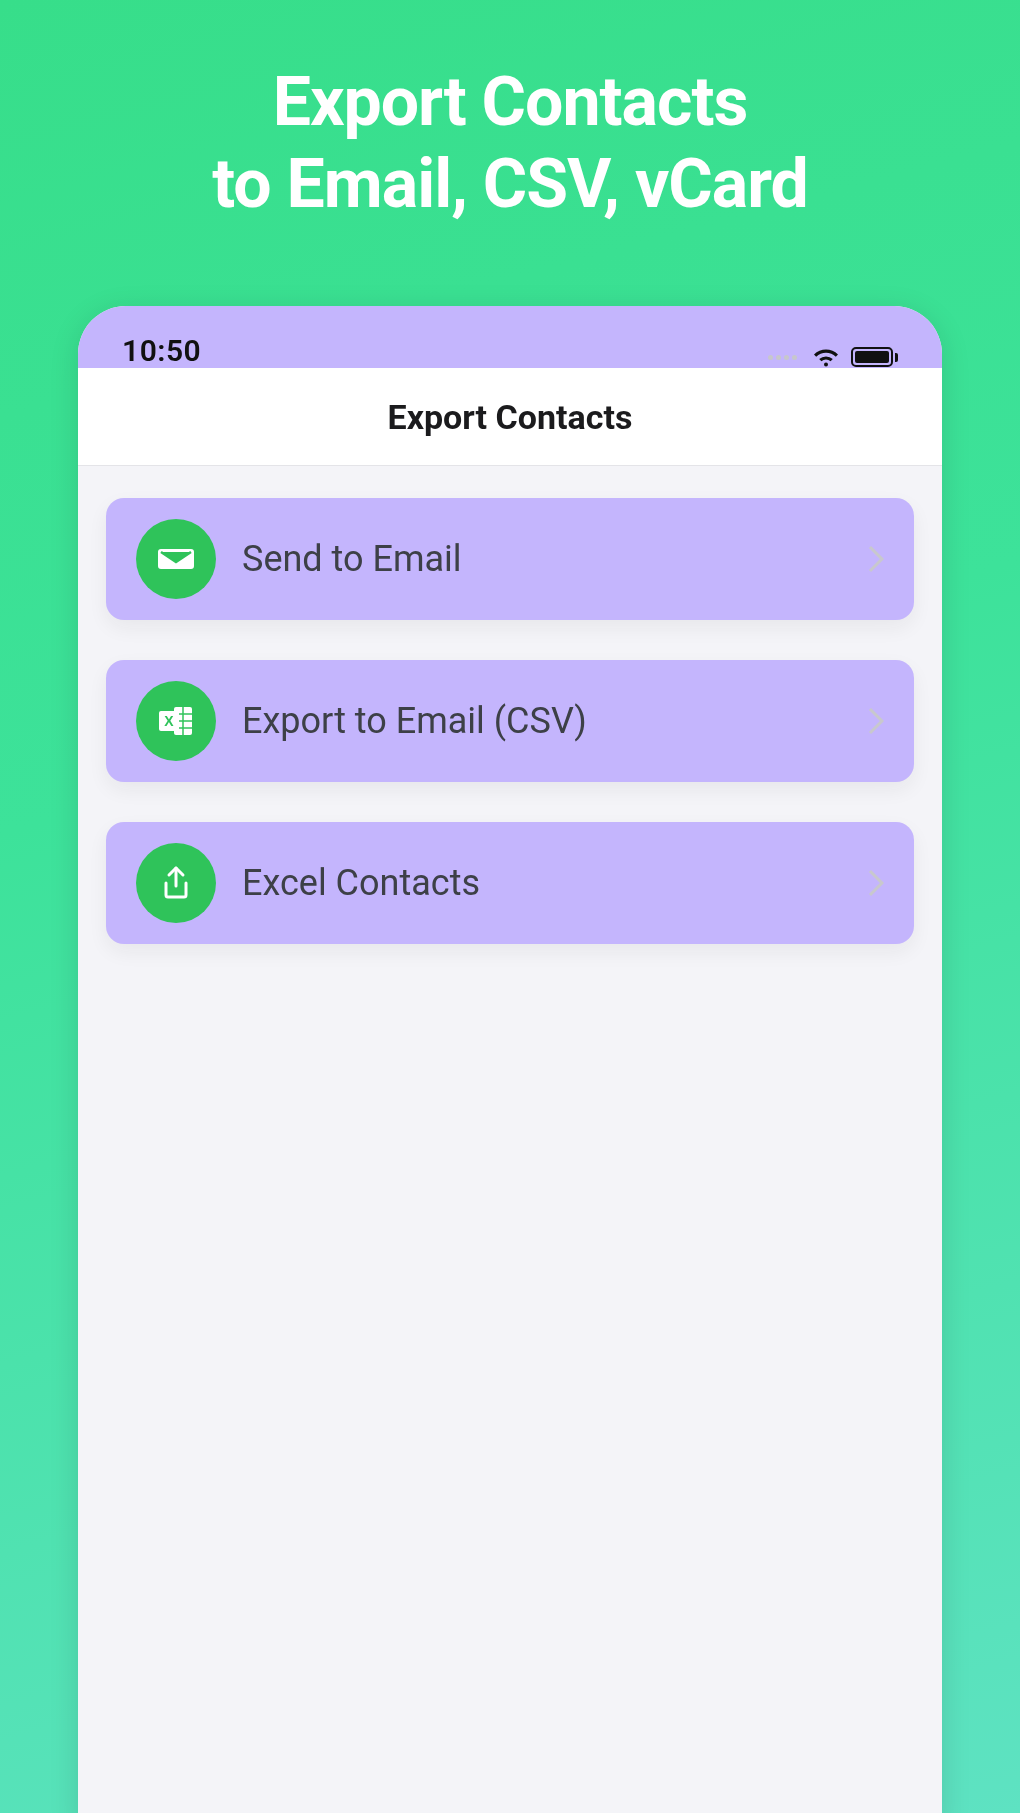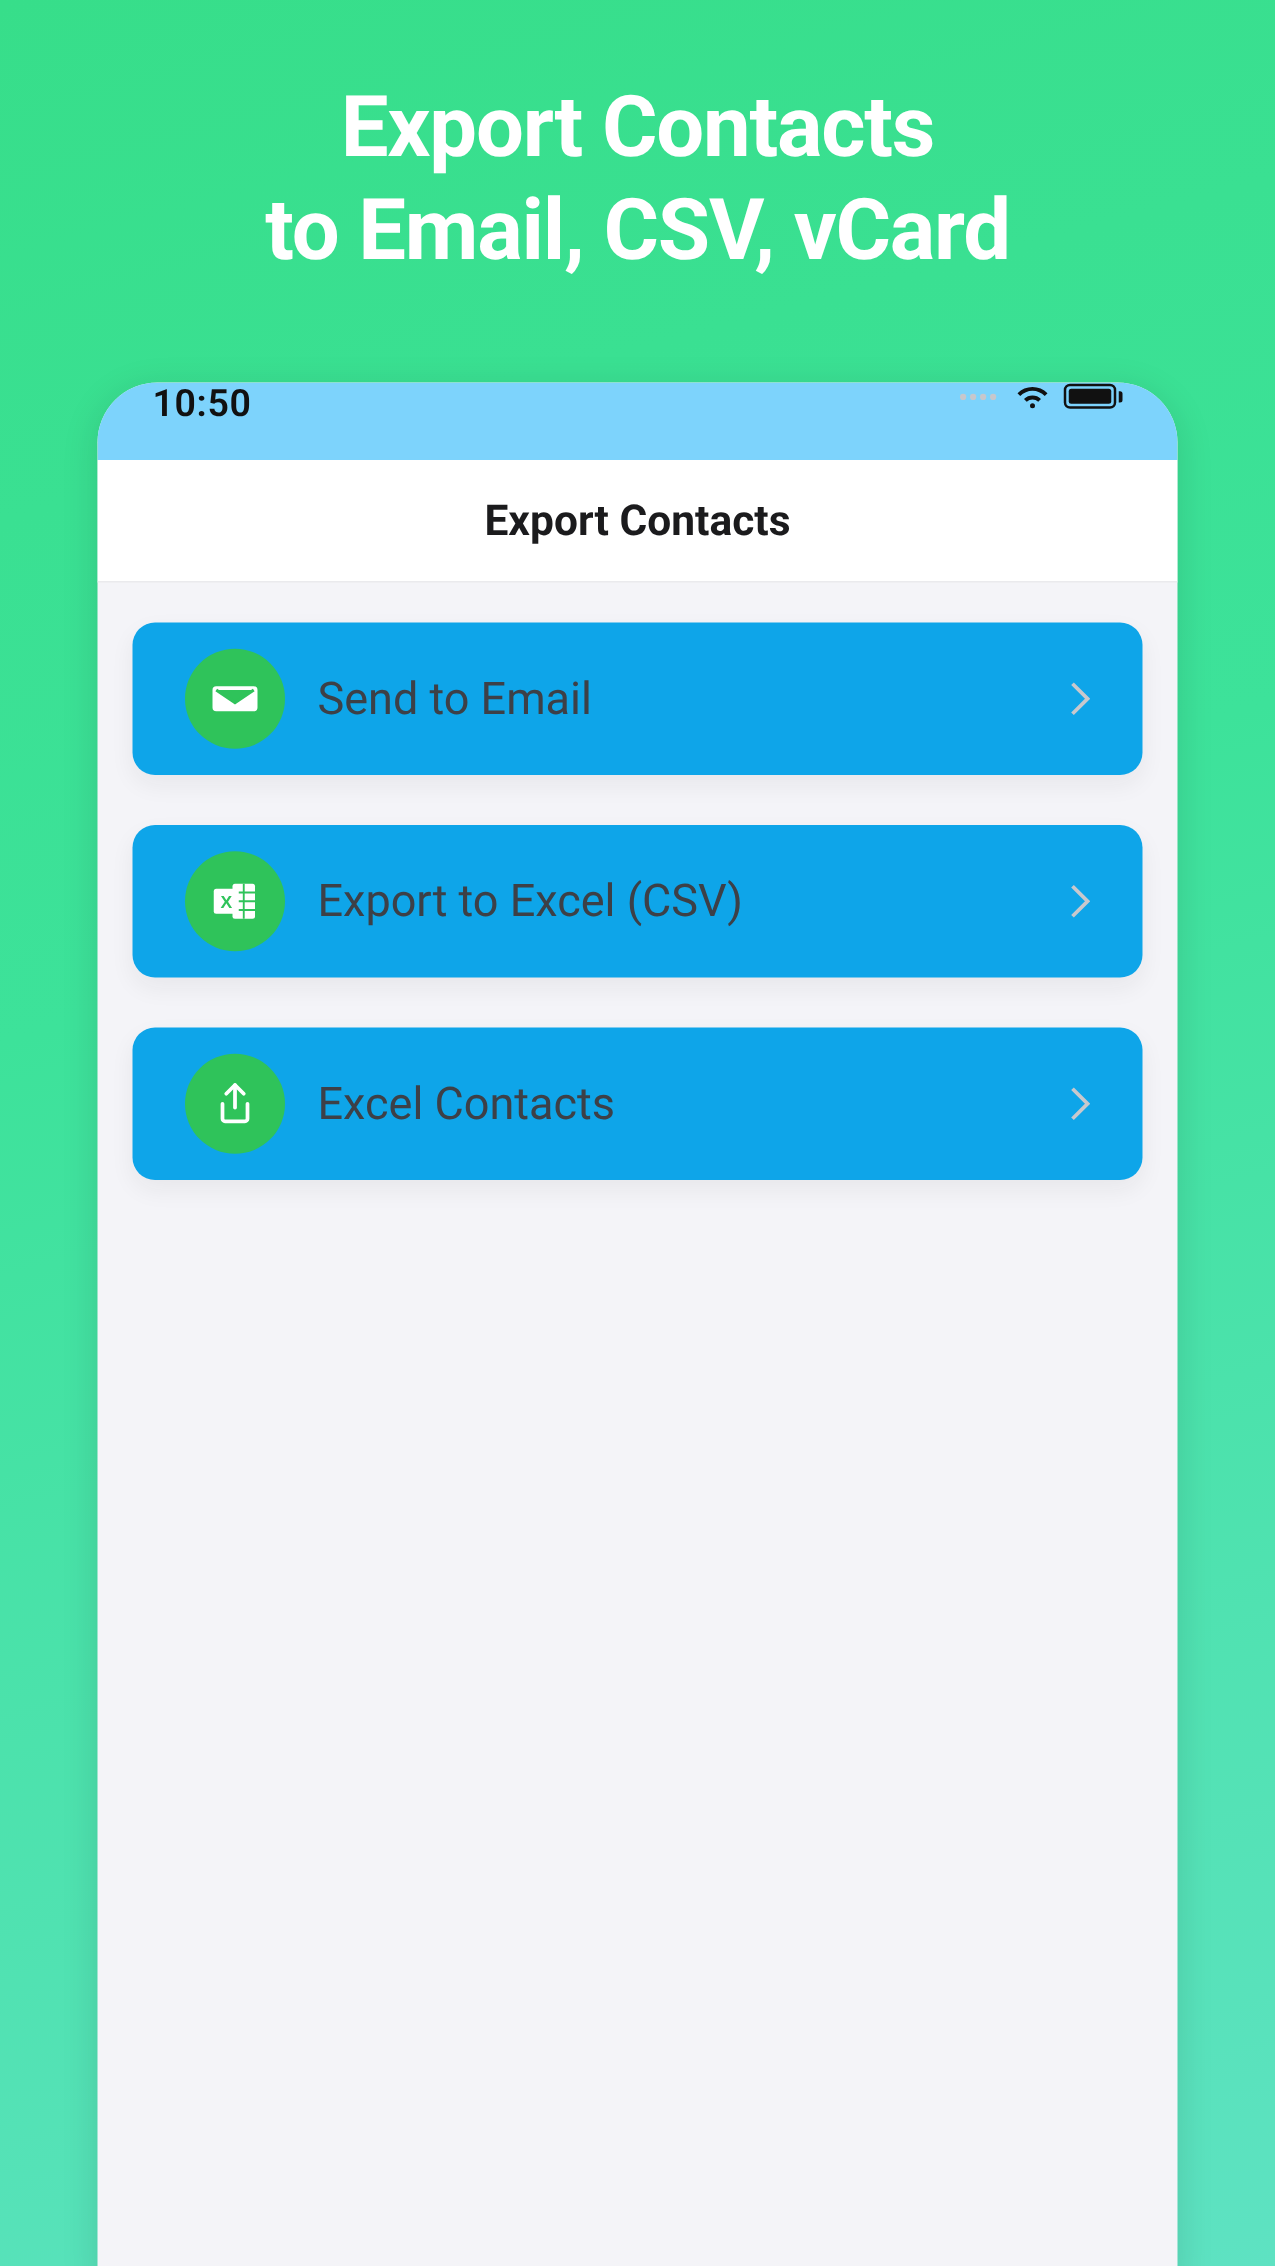--- a/index.html
+++ b/index.html
@@ -25,24 +25,24 @@
     width: 864px;
     height: 1520px;
     background: #f4f4f8;
     border-radius: 48px 48px 0 0;
     overflow: hidden;
     box-shadow: 0 6px 30px rgba(0,0,0,0.12);
   }
   .statusbar {
     height: 62px;
     display: flex;
-    align-items: flex-start;
+    align-items: flex-end;
     justify-content: space-between;
     padding: 0 44px 0 44px;
-    background: #7dd3fc;
+    background: #c4b5fd;
   }
   .status-time {
     font-size: 30px;
     font-weight: 600;
     color: #111;
     letter-spacing: 0.5px;
   }
   .status-right {
     display: flex;
     align-items: center;
@@ -77,26 +77,26 @@
     font-weight: 700;
     color: #1b1b1d;
   }
   .list {
     padding: 32px 28px 0 28px;
     display: flex;
     flex-direction: column;
     gap: 40px;
   }
   .row {
-    background: #0ea5e9;
+    background: #c4b5fd;
     border-radius: 18px;
     height: 122px;
     display: flex;
     align-items: center;
-    padding: 0 42px;
+    padding: 0 30px;
     box-shadow: 0 8px 20px rgba(30,30,40,0.06);
   }
   .row-icon {
     width: 80px; height: 80px; border-radius: 50%;
     background: #2fc35a;
     display: flex; align-items: center; justify-content: center;
     flex-shrink: 0;
   }
   .row-icon svg { width: 40px; height: 40px; fill: #fff; }
   .row-label {
@@ -171,21 +171,21 @@
         <svg viewBox="0 0 40 40">
           <rect x="18" y="6" width="18" height="28" rx="2" fill="#fff"></rect>
           <line x1="18" y1="13" x2="36" y2="13" stroke="#2fc35a" stroke-width="1.5"></line>
           <line x1="18" y1="20" x2="36" y2="20" stroke="#2fc35a" stroke-width="1.5"></line>
           <line x1="18" y1="27" x2="36" y2="27" stroke="#2fc35a" stroke-width="1.5"></line>
           <line x1="27" y1="6" x2="27" y2="34" stroke="#2fc35a" stroke-width="1.5"></line>
           <rect x="3" y="10" width="20" height="20" rx="2" fill="#fff"></rect>
           <text x="13" y="25" text-anchor="middle" font-size="14" font-weight="700" fill="#2fc35a" font-family="Arial">X</text>
         </svg>
       </div>
-      <div class="row-label">Export to Excel (CSV)</div>
+      <div class="row-label">Export to Email (CSV)</div>
       <div class="chevron">
         <svg viewBox="0 0 16 28">
             <polyline points="2,2 14,14 2,26"></polyline>
           </svg>
       </div>
     </div>
 
     <div class="row">
       <div class="row-icon">
         <svg viewBox="0 0 40 40">

